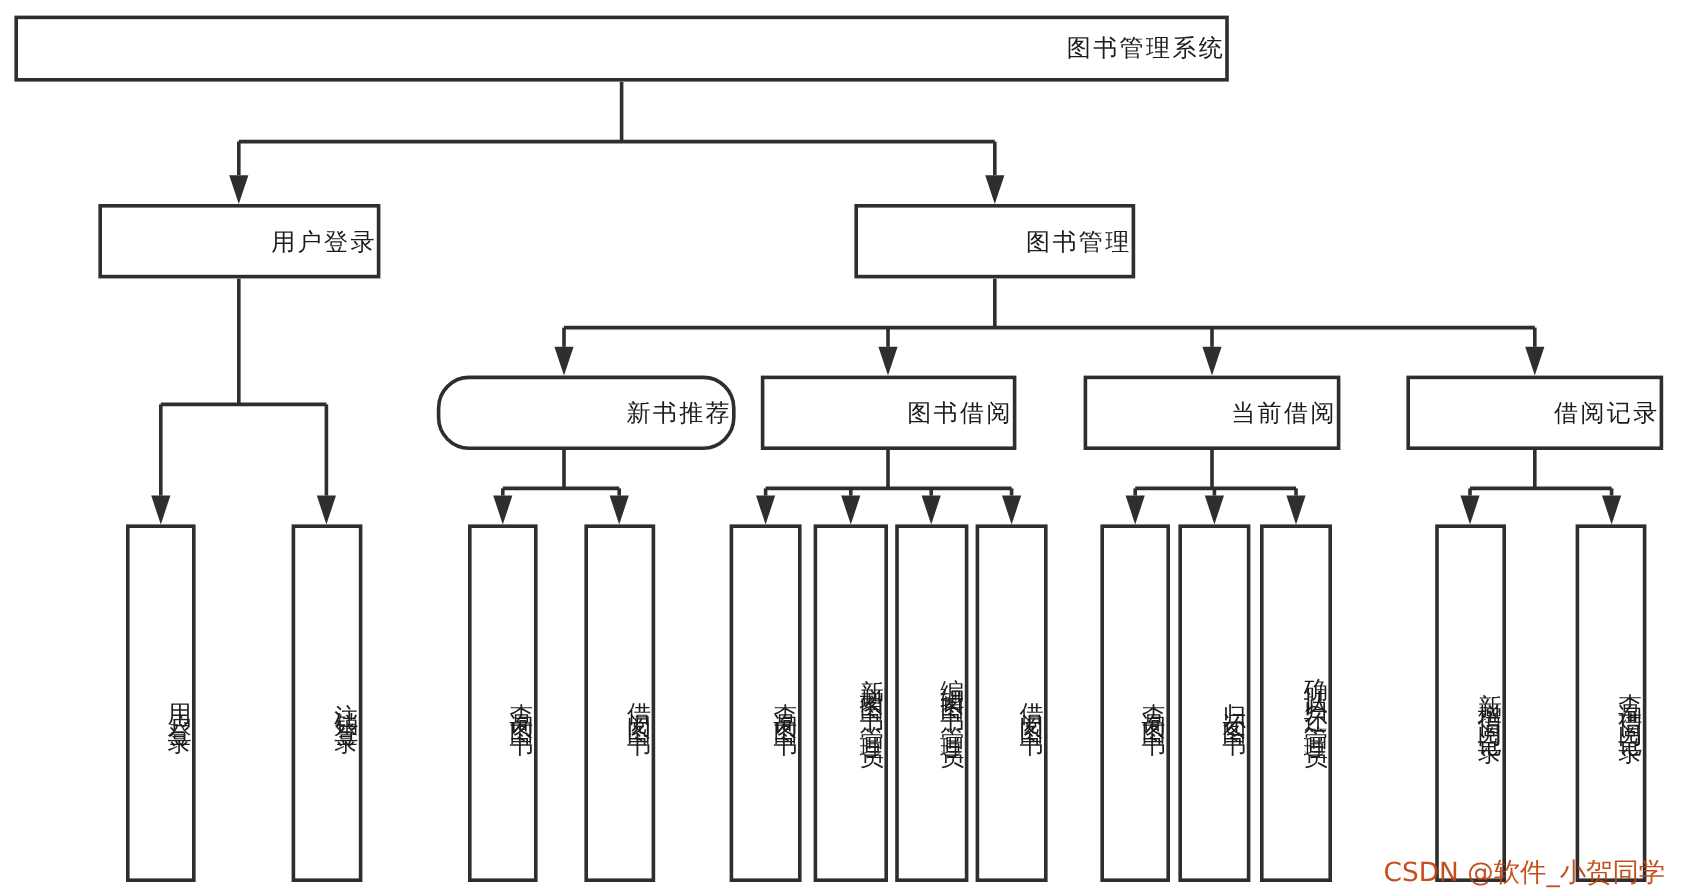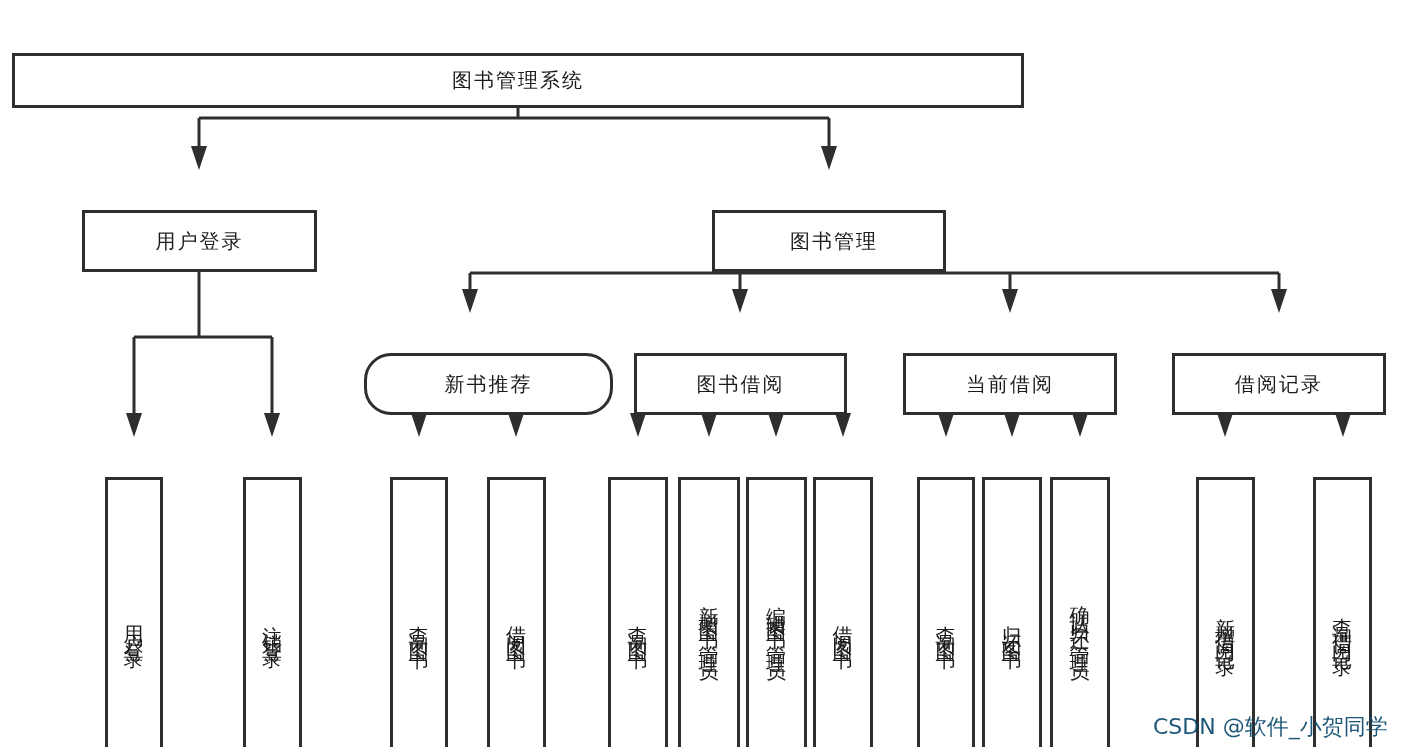--- a/index.html
+++ b/index.html
@@ -9,24 +9,23 @@
     background:#ffffff;
     font-family:"DejaVu Sans","Liberation Sans",sans-serif;
     overflow:hidden;
   }
   .connectors{position:absolute;left:0;top:0;z-index:1;}
   .box{
     position:absolute;
     background:#ffffff;
     border:3px solid #2e2e2e;
     box-sizing:border-box;
-    display:flex;align-items:center;justify-content:center;
+    display:flex;align-items:center;justify-content:flex-end;
     color:#1c1c1c;
     z-index:2;
-    margin-top:40px;
   }
   .hlabel{font-size:20px;letter-spacing:2px;white-space:nowrap;}
   .leaf{top:437px;height:298px;}
   .vlabel{
     writing-mode:vertical-rl;
     text-orientation:mixed;
     font-size:20px;
     letter-spacing:8px;
     line-height:1;
     white-space:nowrap;
@@ -48,21 +47,21 @@
   #lf-bb-borrow{left:813px;width:60px;}
   #lf-cb-query{left:917px;width:58px;}
   #lf-cb-return{left:982px;width:60px;}
   #lf-cb-confirm{left:1050px;width:60px;}
   #lf-br-add{left:1196px;width:59px;}
   #lf-br-query{left:1313px;width:59px;}
   .watermark{
     position:absolute;
     left:1153px;top:712px;
     font-size:22px;
-    color:#0c4a6e;
+    color:#c2410c;
     opacity:0.92;
     z-index:5;
     white-space:nowrap;
   }
 </style>
 </head>
 <body>
 
 <div class="canvas">
 

